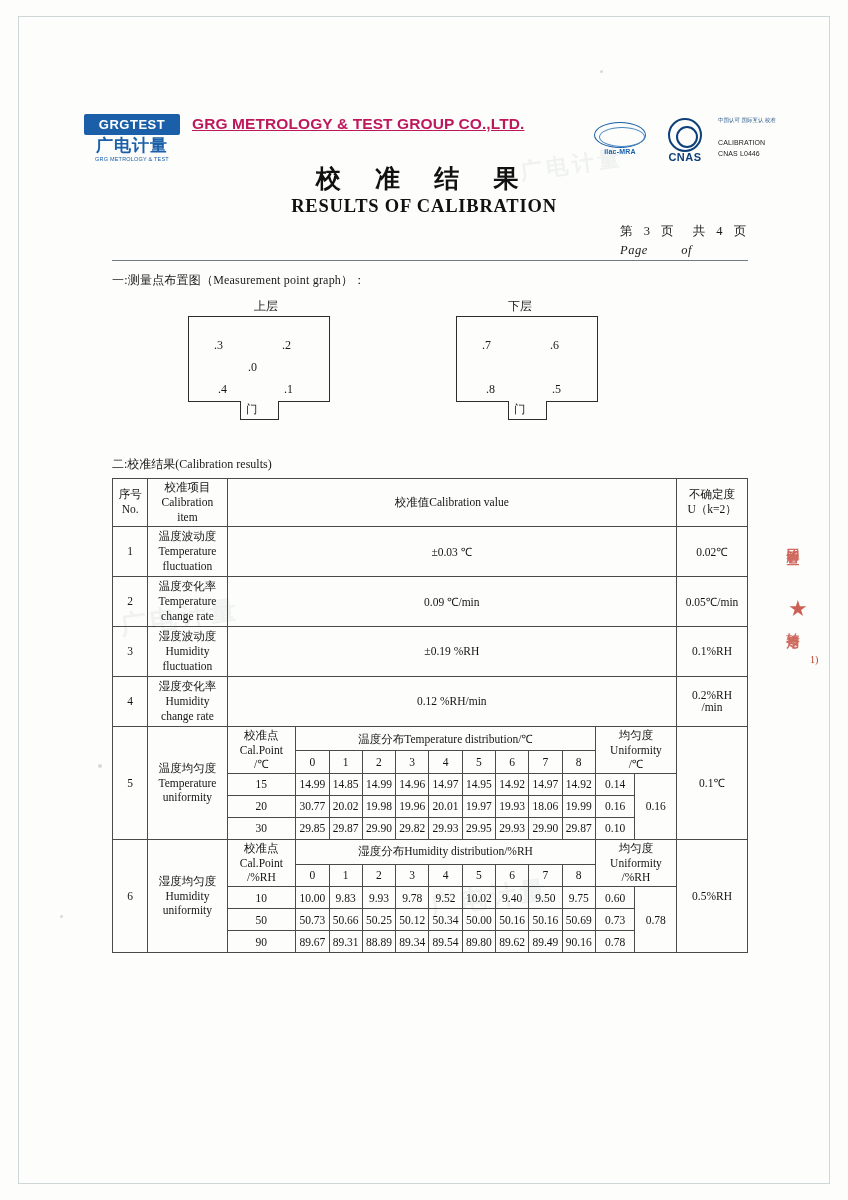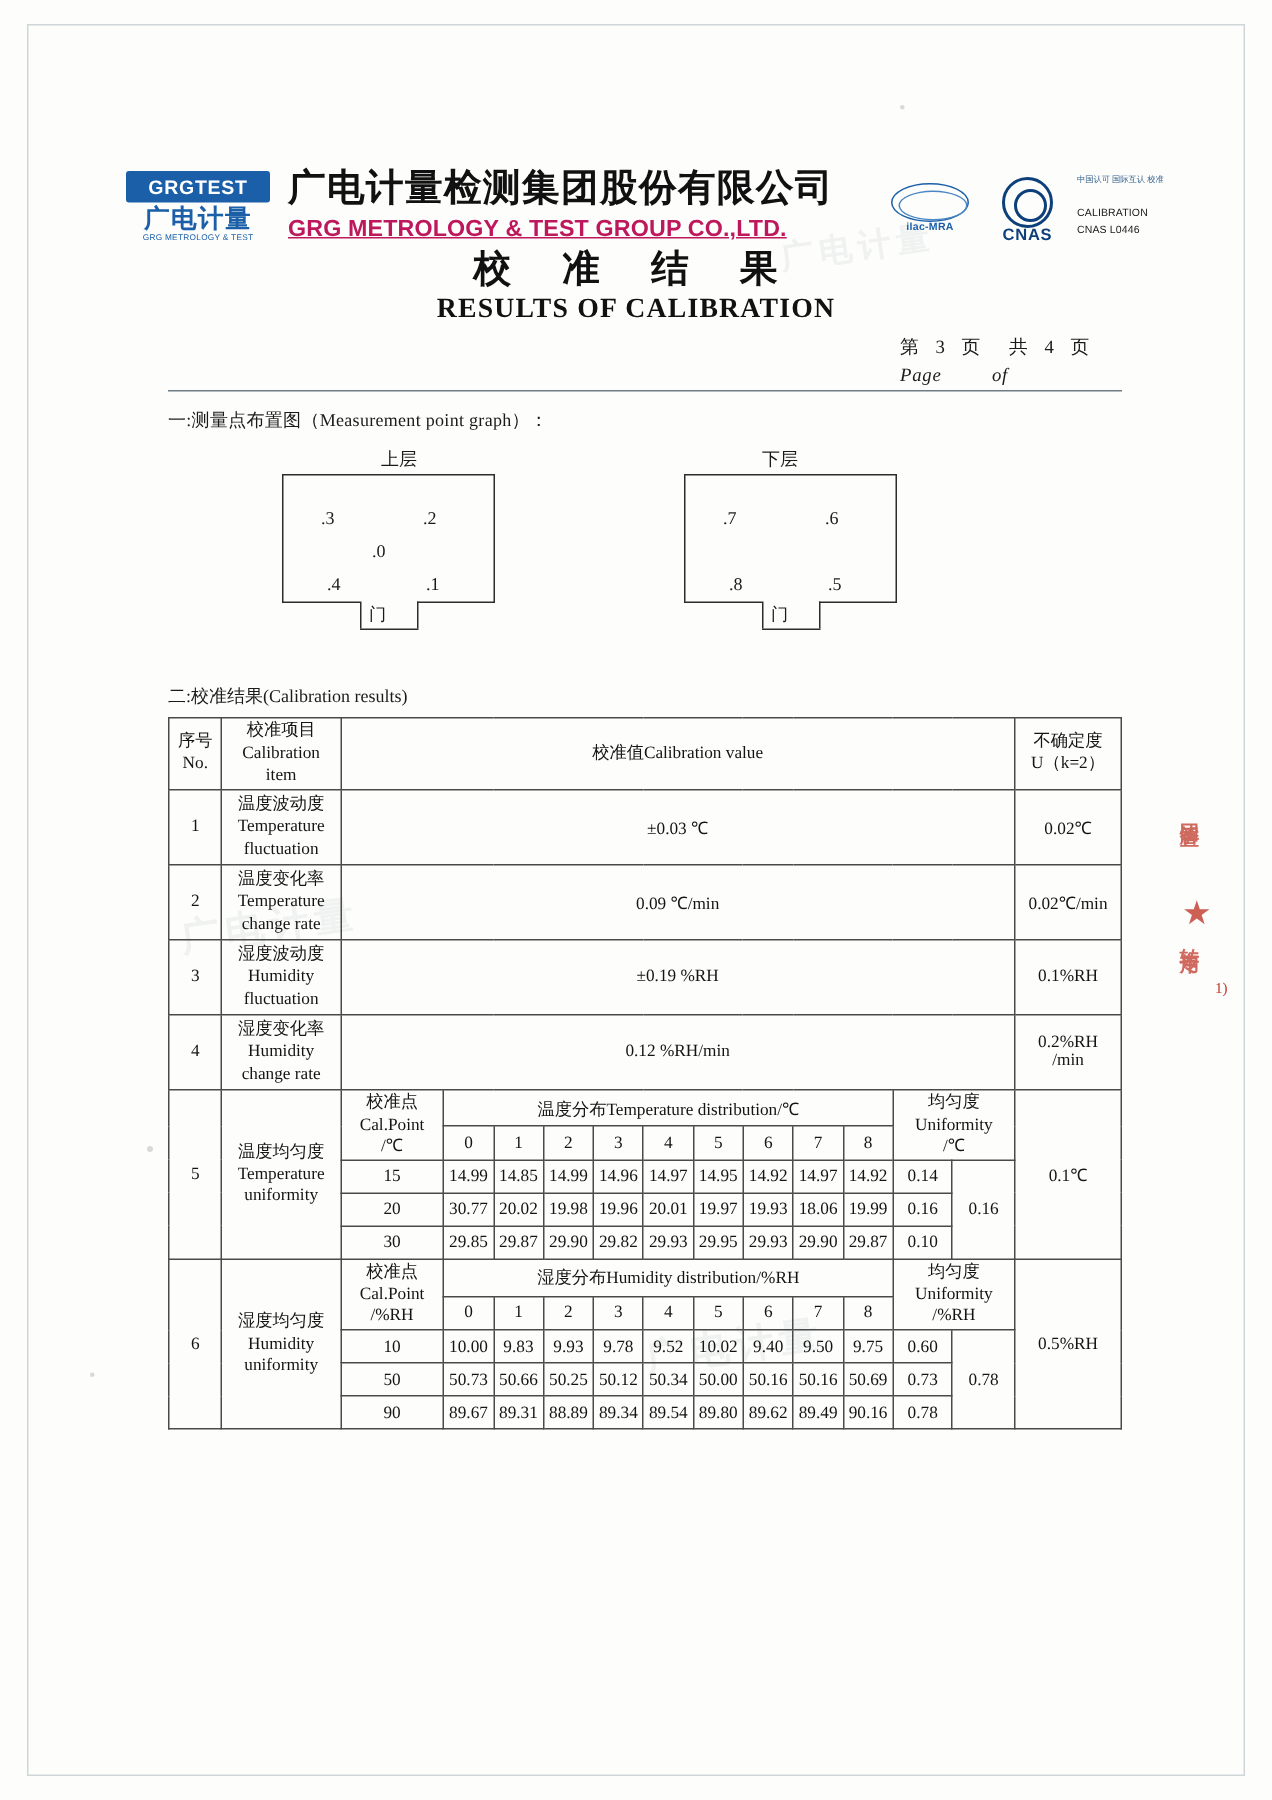--- a/index.html
+++ b/index.html
@@ -193,21 +193,21 @@
   .certno .cn { letter-spacing: .4px; }
   .certno .cn .val {
     display: inline-block;
     margin-left: 14px;
     font-family: "Liberation Serif", serif;
   }
   .certno .en { font-weight: bold; font-size: 12.5px; }
 
   .pageno {
     position: absolute;
-    left: 600px; top: 222px;
+    left: 620px; top: 222px;
     width: 180px;
     font-size: 12.5px;
     line-height: 1.55;
   }
   .pageno .row1 { letter-spacing: 1px; }
   .pageno .row2 { letter-spacing: .5px; font-style: italic; }
   .pageno .n { margin: 0 6px; }
 
   .hr-head {
     position: absolute;
@@ -357,21 +357,20 @@
   <div class="watermark wm2">广电计量</div>
   <div class="watermark wm3">广电计量</div>
 
   <div class="header">
     <div class="logo-box">
       <div class="logo-top">GRGTEST</div>
       <div class="logo-cn">广电计量</div>
       <div class="logo-sub">GRG METROLOGY &amp; TEST</div>
     </div>
     <div class="company">
-      <div class="company-cn">广电计量检测集团股份有限公司</div>
       <div class="company-en">GRG METROLOGY &amp; TEST GROUP CO.,LTD.</div>
     </div>
     <div class="marks">
       <div class="ilac">
         <div class="oval"></div>
         <div class="lbl">ilac-MRA</div>
       </div>
       <div class="cnas">
         <div class="cnas-ring"></div>
         <div class="cnas-word">CNAS</div>
@@ -486,21 +485,21 @@
         <td>0.02℃</td>
       </tr>
       <tr style="height:50px;">
         <td>2</td>
         <td class="cell-ml">
           <div>温度变化率</div>
           <div>Temperature</div>
           <div>change rate</div>
         </td>
         <td colspan="12">0.09 ℃/min</td>
-        <td>0.02℃/min</td>
+        <td>0.05℃/min</td>
       </tr>
       <tr style="height:50px;">
         <td>3</td>
         <td class="cell-ml">
           <div>湿度波动度</div>
           <div>Humidity</div>
           <div>fluctuation</div>
         </td>
         <td colspan="12">±0.19 %RH</td>
         <td>0.1%RH</td>

